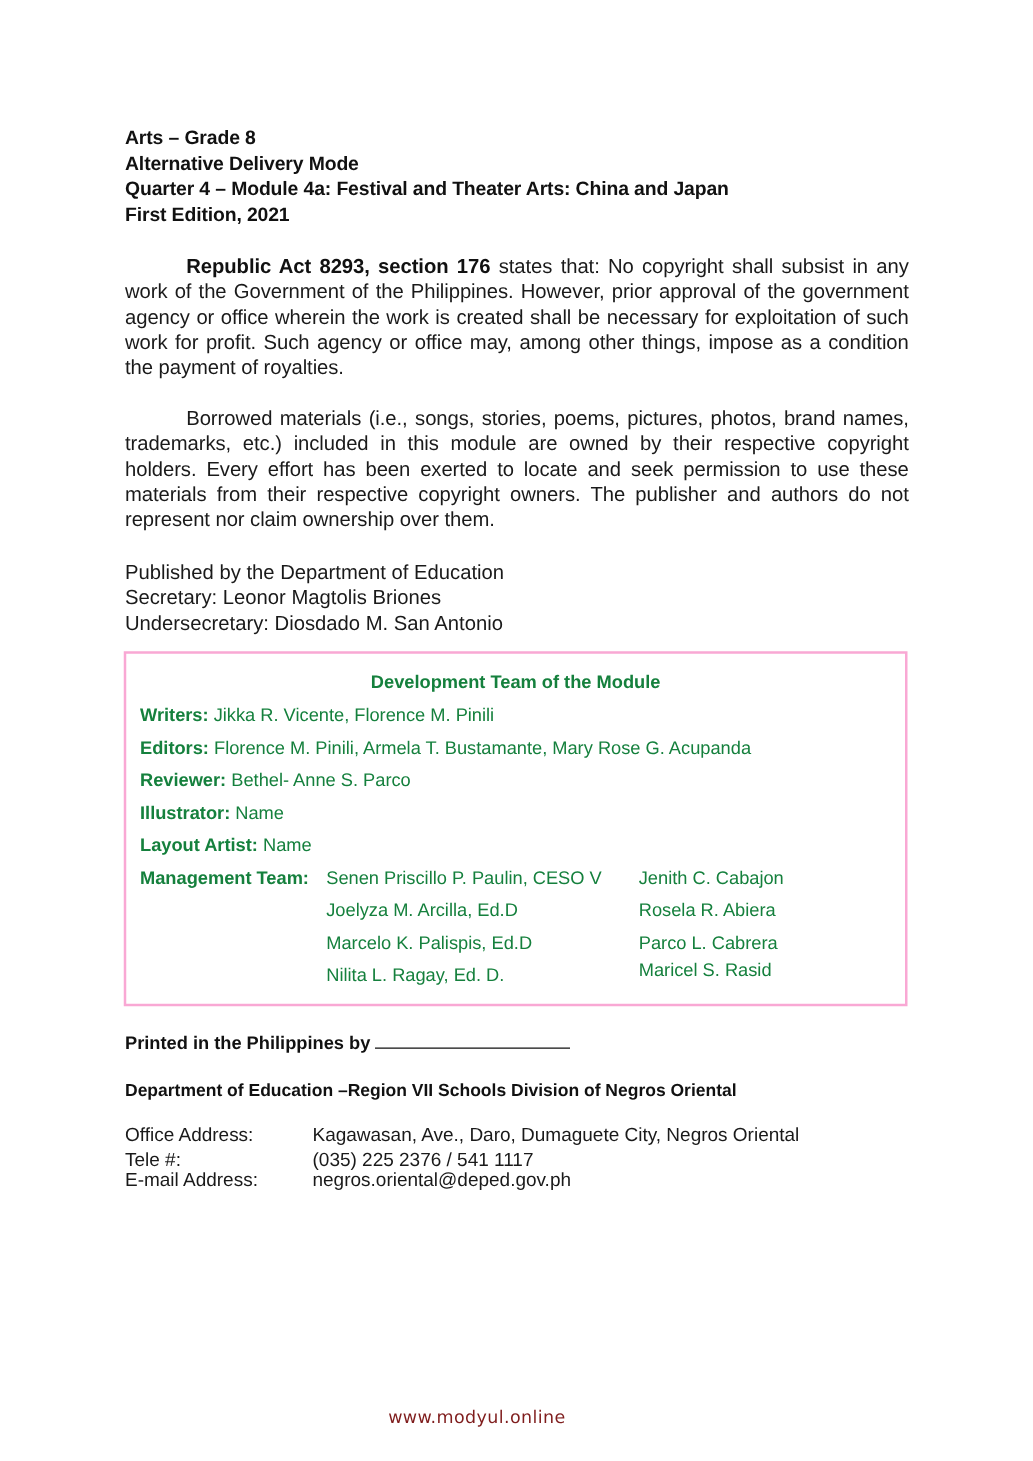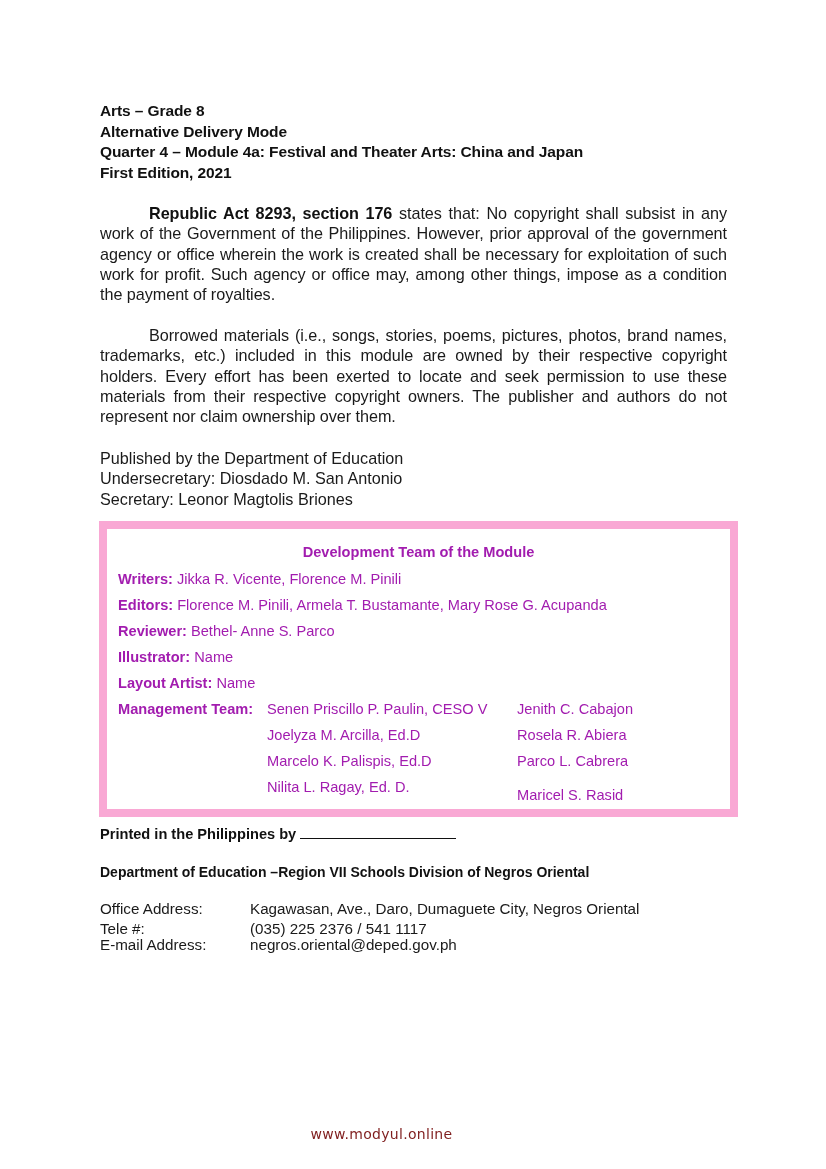--- a/index.html
+++ b/index.html
@@ -60,24 +60,24 @@
       color: #1a1a1a;
     }
     .published div { white-space: nowrap; }
 
     .dev-box {
       position: absolute;
       left: 99px;
       top: 521px;
       width: 623px;
       height: 280px;
-      border: 8px solid #f9a8d4;
+      border: 2px solid #f9a8d4;
       font-family: "Liberation Sans", sans-serif;
       font-size: 14.6px;
-      color: #a21caf;
+      color: #15803d;
     }
     .dev-title {
       position: absolute;
       left: 0; right: 0;
       top: 15px;
       text-align: center;
       font-weight: bold;
       font-size: 14.6px;
     }
     .dev-row {
@@ -161,22 +161,22 @@
     <div>Quarter 4 – Module 4a: Festival and Theater Arts: China and Japan</div>
     <div>First Edition, 2021</div>
   </div>
 
   <div class="para" id="para-copyright"><span class="indent"></span><b>Republic Act 8293, section 176</b><span> states that: No copyright shall subsist in any work of the Government of the Philippines. However, prior approval of the government agency or office wherein the work is created shall be necessary for exploitation of such work for profit. Such agency or office may, among other things, impose as a condition the payment of royalties.</span></div>
 
   <div class="para" id="para-borrowed"><span class="indent"></span><span>Borrowed materials (i.e., songs, stories, poems, pictures, photos, brand names, trademarks, etc.) included in this module are owned by their respective copyright holders. Every effort has been exerted to locate and seek permission to use these materials from their respective copyright owners. The publisher and authors do not represent nor claim ownership over them.</span></div>
 
   <div class="published">
     <div>Published by the Department of Education</div>
+    <div>Secretary: Leonor Magtolis Briones</div>
     <div>Undersecretary: Diosdado M. San Antonio</div>
-    <div>Secretary: Leonor Magtolis Briones</div>
   </div>
 
   <div class="dev-box">
     <div class="dev-title">Development Team of the Module</div>
 
     <div class="dev-row" style="top:42px;"><b>Writers:</b><span> Jikka R. Vicente, Florence M. Pinili</span></div>
 
     <div class="dev-row" style="top:68px;"><b>Editors:</b><span> Florence M. Pinili, Armela T. Bustamante, Mary Rose G. Acupanda</span></div>
 
     <div class="dev-row" style="top:94px;"><b>Reviewer:</b><span> Bethel- Anne S. Parco</span></div>
@@ -188,21 +188,21 @@
     <div class="dev-row" style="top:172px;"><b>Management Team:</b></div>
 
     <div class="mgmt-col1" style="top:172px;">Senen Priscillo P. Paulin, CESO V</div>
     <div class="mgmt-col1" style="top:198px;">Joelyza M. Arcilla, Ed.D</div>
     <div class="mgmt-col1" style="top:224px;">Marcelo K. Palispis, Ed.D</div>
     <div class="mgmt-col1" style="top:250px;">Nilita L. Ragay, Ed. D.</div>
 
     <div class="mgmt-col2" style="top:172px;">Jenith C. Cabajon</div>
     <div class="mgmt-col2" style="top:198px;">Rosela R. Abiera</div>
     <div class="mgmt-col2" style="top:224px;">Parco L. Cabrera</div>
-    <div class="mgmt-col2" style="top:258px;text-align:center;">Maricel S. Rasid</div>
+    <div class="mgmt-col2" style="top:246px;text-align:center;">Maricel S. Rasid</div>
   </div>
 
   <div class="printed"><span>Printed in the Philippines by</span><span class="blank"></span></div>
 
   <div class="deped">Department of Education –Region VII Schools Division of Negros Oriental</div>
 
   <div class="contact">
     <div class="contact-row first">
       <span class="label">Office Address:</span>
       <span class="value">Kagawasan, Ave., Daro, Dumaguete City, Negros Oriental</span>

